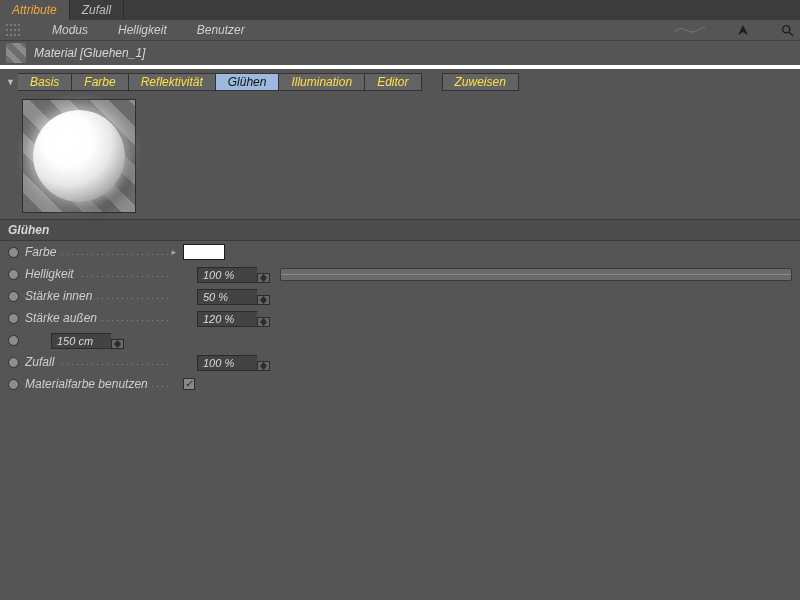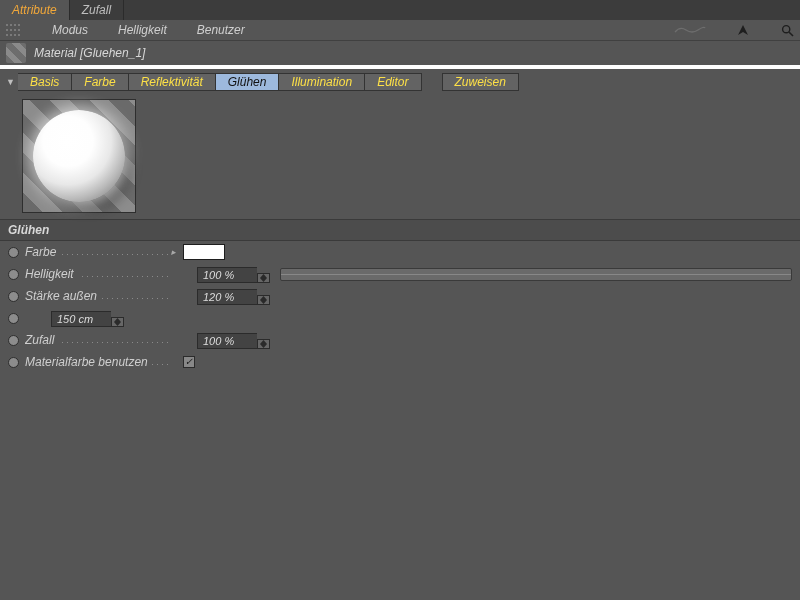--- a/index.html
+++ b/index.html
@@ -165,20 +165,41 @@
         <div>
             <svg width="7" height="4">
               <path d="M0 0 L3.5 4 L7 0 Z" fill="#2a2a2a"></path>
             </svg>
           </div>
       </div>
     </div>
     <div class="slider-track"></div>
   </div>
 
+  <div class="prop">
+    <div class="prop-radio"></div>
+    <div class="prop-label"><span>Stärke innen</span></div>
+    <div class="prop-handle"></div>
+    <div class="num-field">
+      <div class="num-input">50 %</div>
+      <div class="num-stepper">
+        <div>
+            <svg width="7" height="4">
+              <path d="M0 4 L3.5 0 L7 4 Z" fill="#2a2a2a"></path>
+            </svg>
+          </div>
+        <div>
+            <svg width="7" height="4">
+              <path d="M0 0 L3.5 4 L7 0 Z" fill="#2a2a2a"></path>
+            </svg>
+          </div>
+      </div>
+    </div>
+    <div class="placeholder-fill"></div>
+  </div>
 
   <div class="prop">
     <div class="prop-radio"></div>
     <div class="prop-label"><span>Stärke außen</span></div>
     <div class="prop-handle"></div>
     <div class="num-field">
       <div class="num-input">120 %</div>
       <div class="num-stepper">
         <div>
             <svg width="7" height="4">

